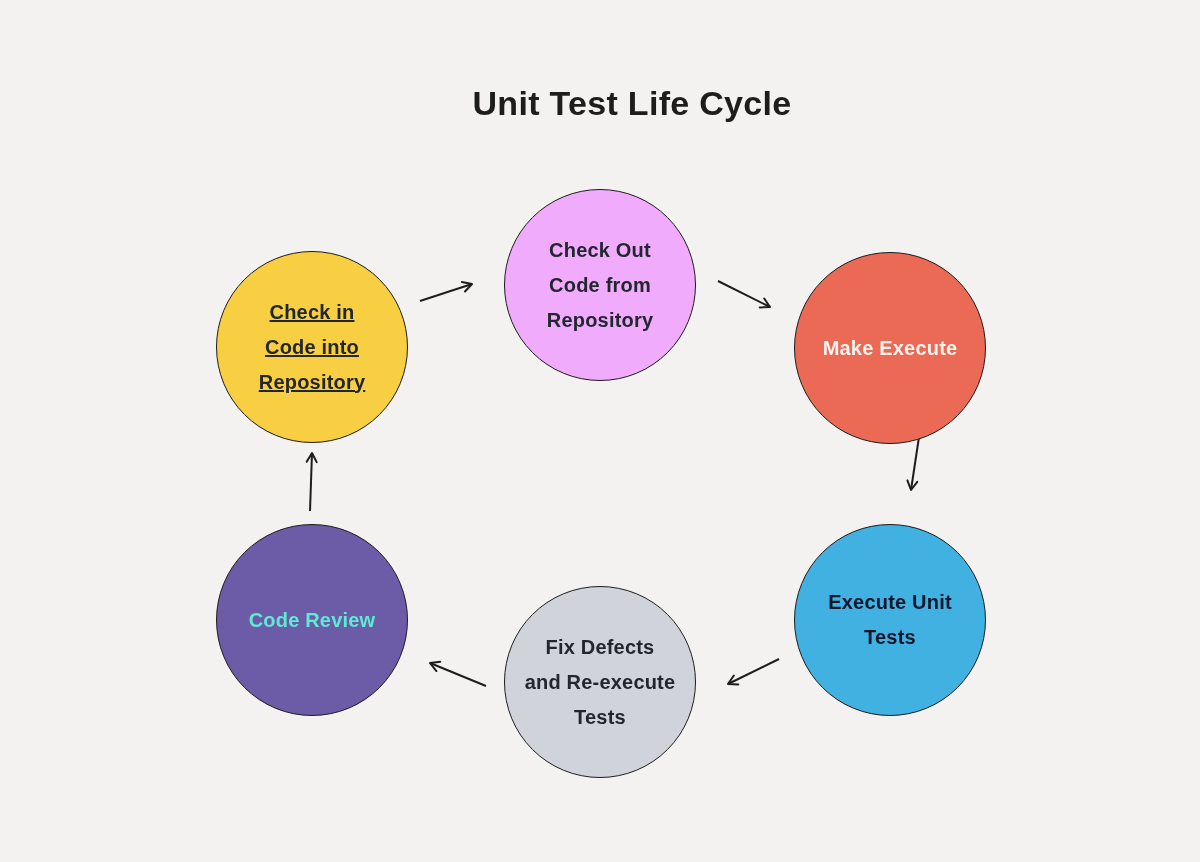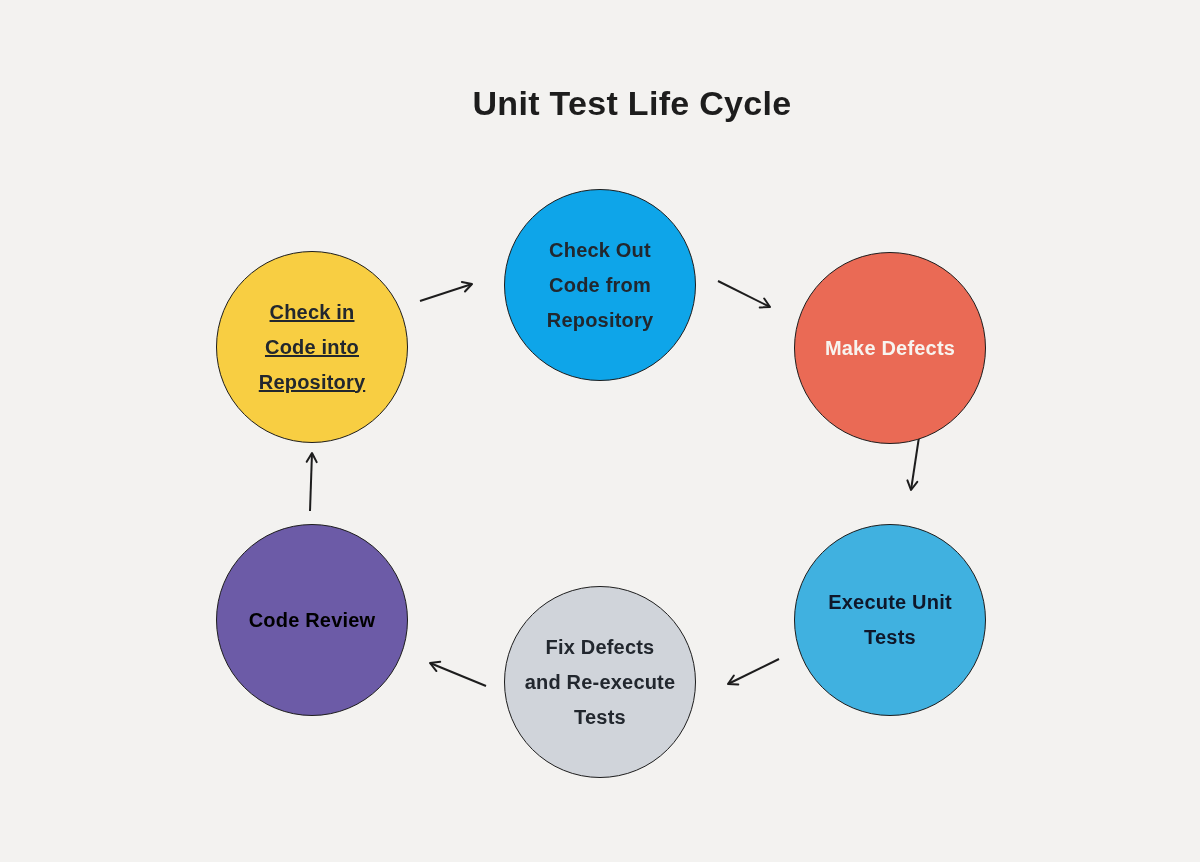--- a/index.html
+++ b/index.html
@@ -78,42 +78,42 @@
       </marker>
     </defs>
     <line class="edge" x1="420" y1="301" x2="472" y2="284" stroke="#1d1d1d" marker-end="url(#ah)"></line>
     <line class="edge" x1="718" y1="281" x2="770" y2="307" stroke="#1d1d1d" marker-end="url(#ah)"></line>
     <line class="edge" x1="919" y1="437" x2="911" y2="490" stroke="#1d1d1d" marker-end="url(#ah)"></line>
     <line class="edge" x1="779" y1="659" x2="728" y2="684" stroke="#1d1d1d" marker-end="url(#ah)"></line>
     <line class="edge" x1="486" y1="686" x2="430" y2="663" stroke="#1d1d1d" marker-end="url(#ah)"></line>
     <line class="edge" x1="310" y1="511" x2="312" y2="453" stroke="#1d1d1d" marker-end="url(#ah)"></line>
   </svg>
 
-  <div class="node node-check-out-code" style="background: #0ea5e9; color: rgb(34, 39, 46);">
+  <div class="node node-check-out-code" style="background: #f0abfc; color: rgb(34, 39, 46);">
     <span class="node-label">Check Out
 Code from
 Repository</span>
   </div>
 
   <div class="node node-make-changes" style="background: rgb(234, 106, 85); color: rgb(247, 244, 239);">
-    <span class="node-label">Make Defects</span>
+    <span class="node-label">Make Execute</span>
   </div>
 
   <div class="node node-execute-unit-tests" style="background: rgb(64, 177, 224); color: #0f172a;">
     <span class="node-label">Execute Unit
 Tests</span>
   </div>
 
   <div class="node node-fix-defects" style="background: rgb(208, 212, 218); color: rgb(34, 39, 46); justify-content: center;">
     <span class="node-label">Fix Defects
 and Re-execute
 Tests</span>
   </div>
 
-  <div class="node node-code-review" style="background: rgb(108, 91, 167); color: #000000;">
+  <div class="node node-code-review" style="background: rgb(108, 91, 167); color: #5eead4;">
     <span class="node-label">Code Review</span>
   </div>
 
   <div class="node node-check-in-code" style="background: rgb(248, 206, 66); color: rgb(34, 39, 46);">
     <span class="node-label">Check in
 Code into
 Repository</span>
   </div>
 
 </div>

